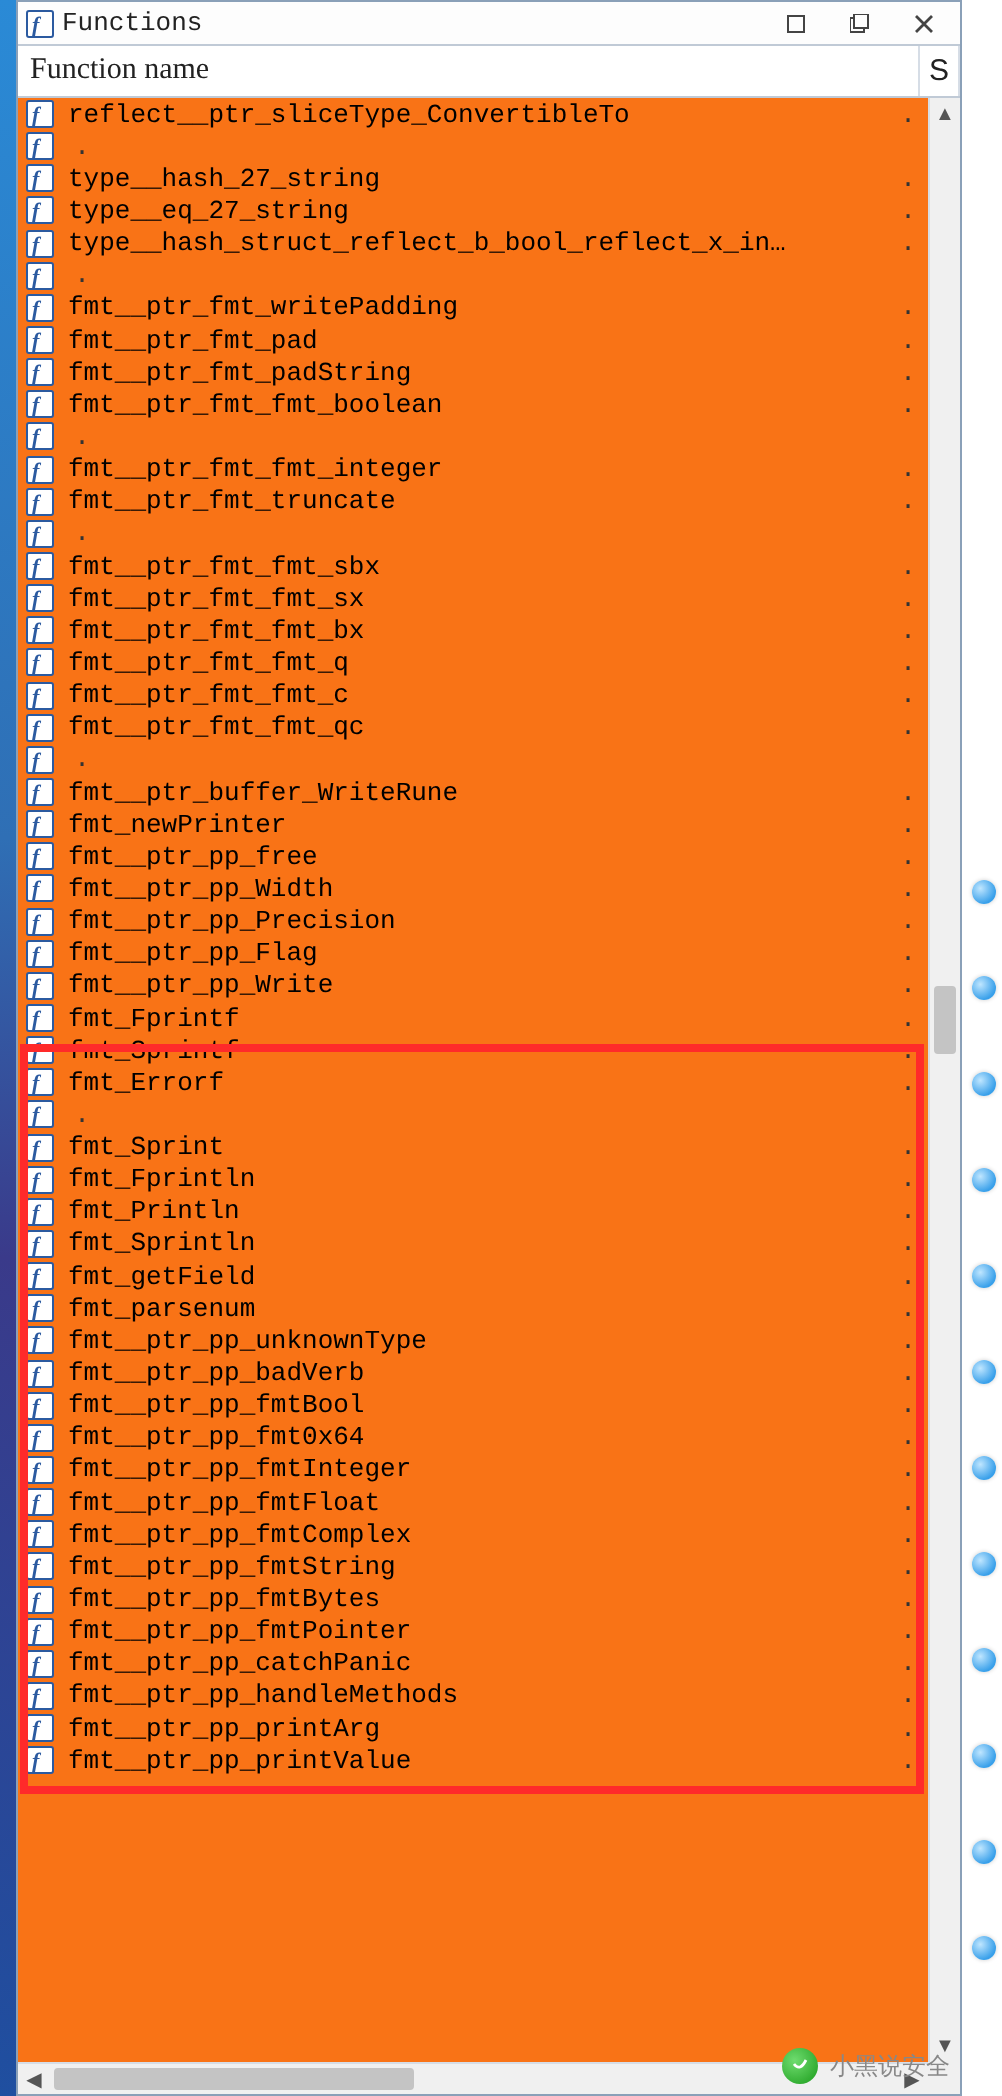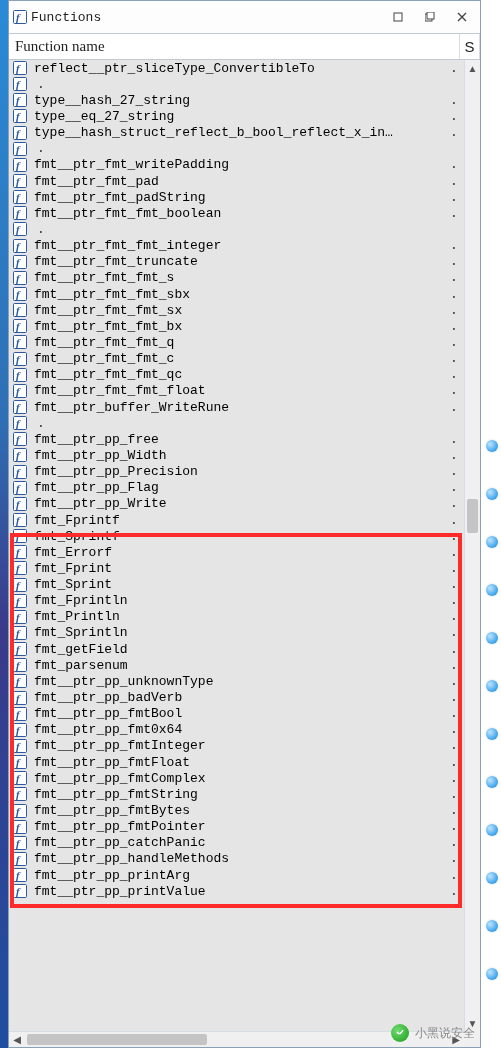--- a/index.html
+++ b/index.html
@@ -14,21 +14,21 @@
   }
   
   .panel {
     position: absolute; left: 8px; top: 0; right: 20px; bottom: 0;
     background: #fff; border: 1px solid #8aa0b8;
     display: flex; flex-direction: column;
   }
   
   
   .titlebar {
-    height: 33px; display: flex; align-items: center; gap: 4px;
+    height: 22px; display: flex; align-items: center; gap: 4px;
     padding: 0 4px; border-bottom: 1px solid #c0cad6;
     background: #fdfdfd;
   }
   .titlebar .title-icon { width: 14px; height: 14px; }
   .titlebar .title-text { flex: 1; font-family: Consolas, "Courier New", monospace; font-size: 13px; color: #222; }
   .titlebar .win-btn { width: 28px; height: 18px; display: flex; align-items: center; justify-content: center; cursor: pointer; }
   .titlebar .win-btn svg { width: 10px; height: 10px; }
   
   
   .header-row {
@@ -37,21 +37,21 @@
     background: #fff;
   }
   .header-cell {
     padding: 3px 6px; border-right: 1px solid #d6dde6; height: 100%;
     display: flex; align-items: center; cursor: pointer;
   }
   .header-cell.funcname { flex: 1; font-family: Liberation Serif, serif; }
   .header-cell.sec { width: 20px; justify-content: center; }
   
   
-  .list-wrap { flex: 1; position: relative; overflow: hidden; background: #e5e5e5; }
+  .list-wrap { flex: 1; position: relative; overflow: hidden; background: #f97316; }
   .list {
     position: absolute; inset: 0 16px 0 0;
     overflow: hidden;
     font-family: Consolas, "Courier New", monospace; font-size: 13px; color: #000;
   }
   .row {
     display: flex; align-items: center; height: 16.15px; padding: 0 3px;
     white-space: nowrap; cursor: default;
   }
   .row .ico { flex: 0 0 16px; height: 14px; margin-right: 6px; }
@@ -241,21 +241,20 @@
             <svg class="ico">
               <use href="#fsym"></use>
             </svg>
             <span class="name">fmt__ptr_fmt_truncate</span>
             <span class="dot">.</span>
           </div>
           <div class="row">
             <svg class="ico">
               <use href="#fsym"></use>
             </svg>
-            <span class="name">fmt__ptr_fmt_fmt_s</span>
             <span class="dot">.</span>
           </div>
           <div class="row">
             <svg class="ico">
               <use href="#fsym"></use>
             </svg>
             <span class="name">fmt__ptr_fmt_fmt_sbx</span>
             <span class="dot">.</span>
           </div>
           <div class="row">
@@ -290,34 +289,34 @@
             <svg class="ico">
               <use href="#fsym"></use>
             </svg>
             <span class="name">fmt__ptr_fmt_fmt_qc</span>
             <span class="dot">.</span>
           </div>
           <div class="row">
             <svg class="ico">
               <use href="#fsym"></use>
             </svg>
-            <span class="name">fmt__ptr_fmt_fmt_float</span>
             <span class="dot">.</span>
           </div>
           <div class="row">
             <svg class="ico">
               <use href="#fsym"></use>
             </svg>
             <span class="name">fmt__ptr_buffer_WriteRune</span>
             <span class="dot">.</span>
           </div>
           <div class="row">
             <svg class="ico">
               <use href="#fsym"></use>
             </svg>
+            <span class="name">fmt_newPrinter</span>
             <span class="dot">.</span>
           </div>
           <div class="row">
             <svg class="ico">
               <use href="#fsym"></use>
             </svg>
             <span class="name">fmt__ptr_pp_free</span>
             <span class="dot">.</span>
           </div>
           <div class="row">
@@ -366,21 +365,20 @@
             <svg class="ico">
               <use href="#fsym"></use>
             </svg>
             <span class="name">fmt_Errorf</span>
             <span class="dot">.</span>
           </div>
           <div class="row">
             <svg class="ico">
               <use href="#fsym"></use>
             </svg>
-            <span class="name">fmt_Fprint</span>
             <span class="dot">.</span>
           </div>
           <div class="row">
             <svg class="ico">
               <use href="#fsym"></use>
             </svg>
             <span class="name">fmt_Sprint</span>
             <span class="dot">.</span>
           </div>
           <div class="row">

